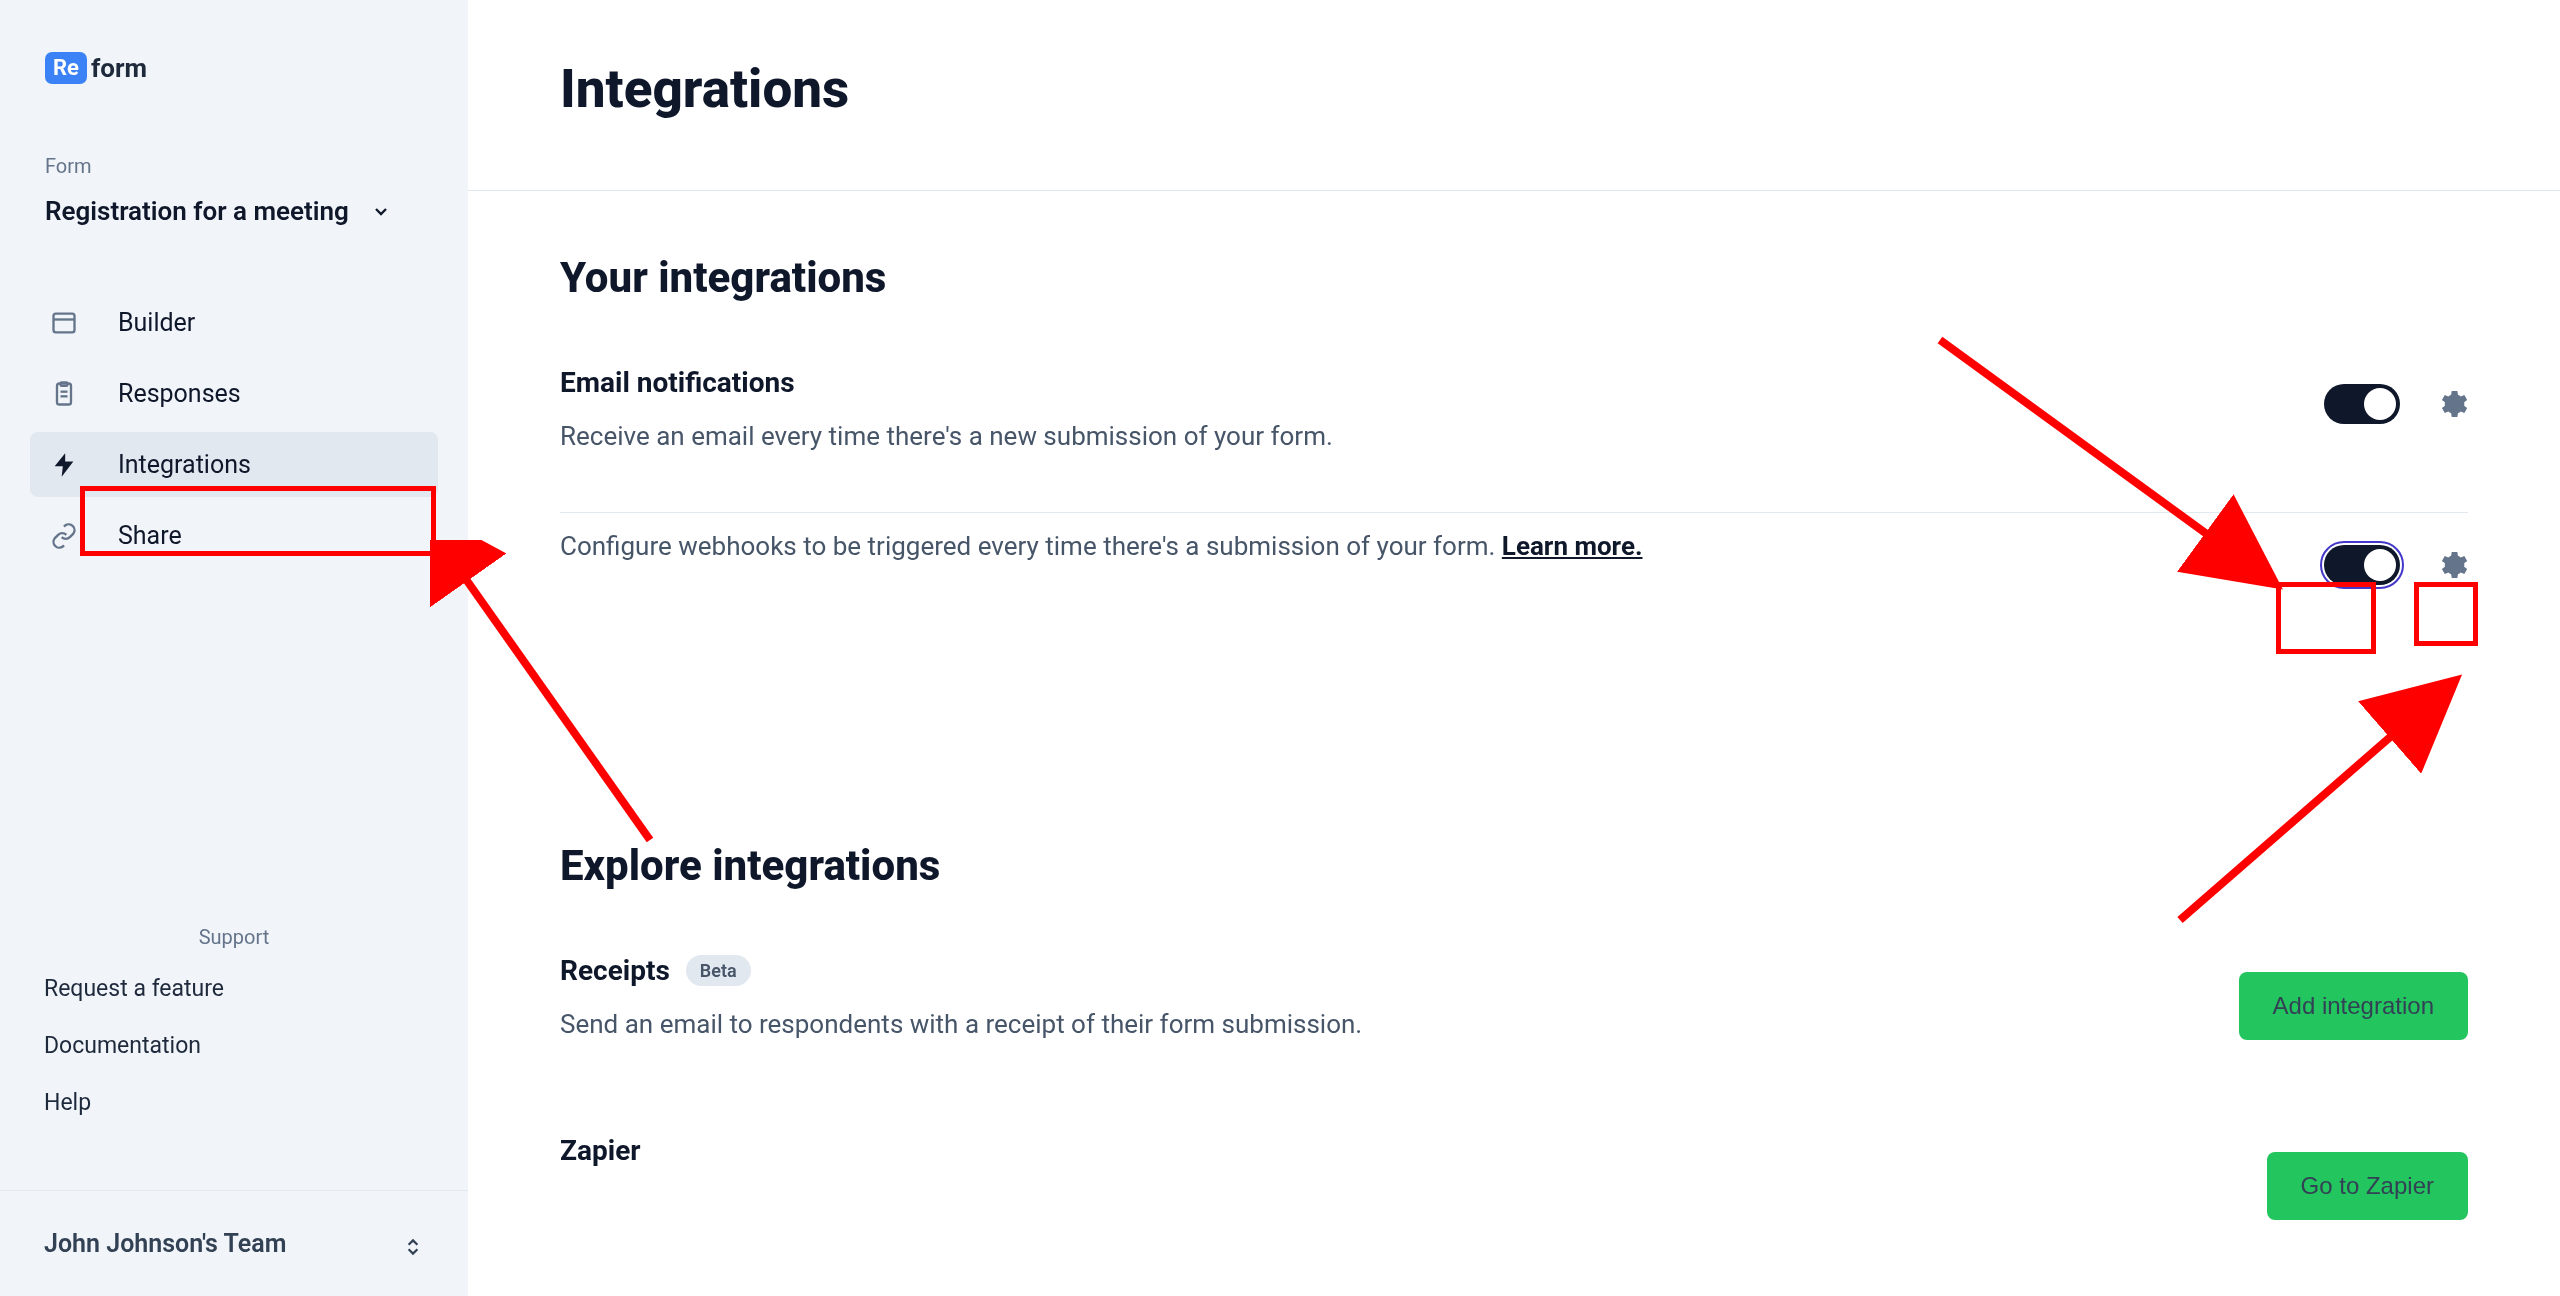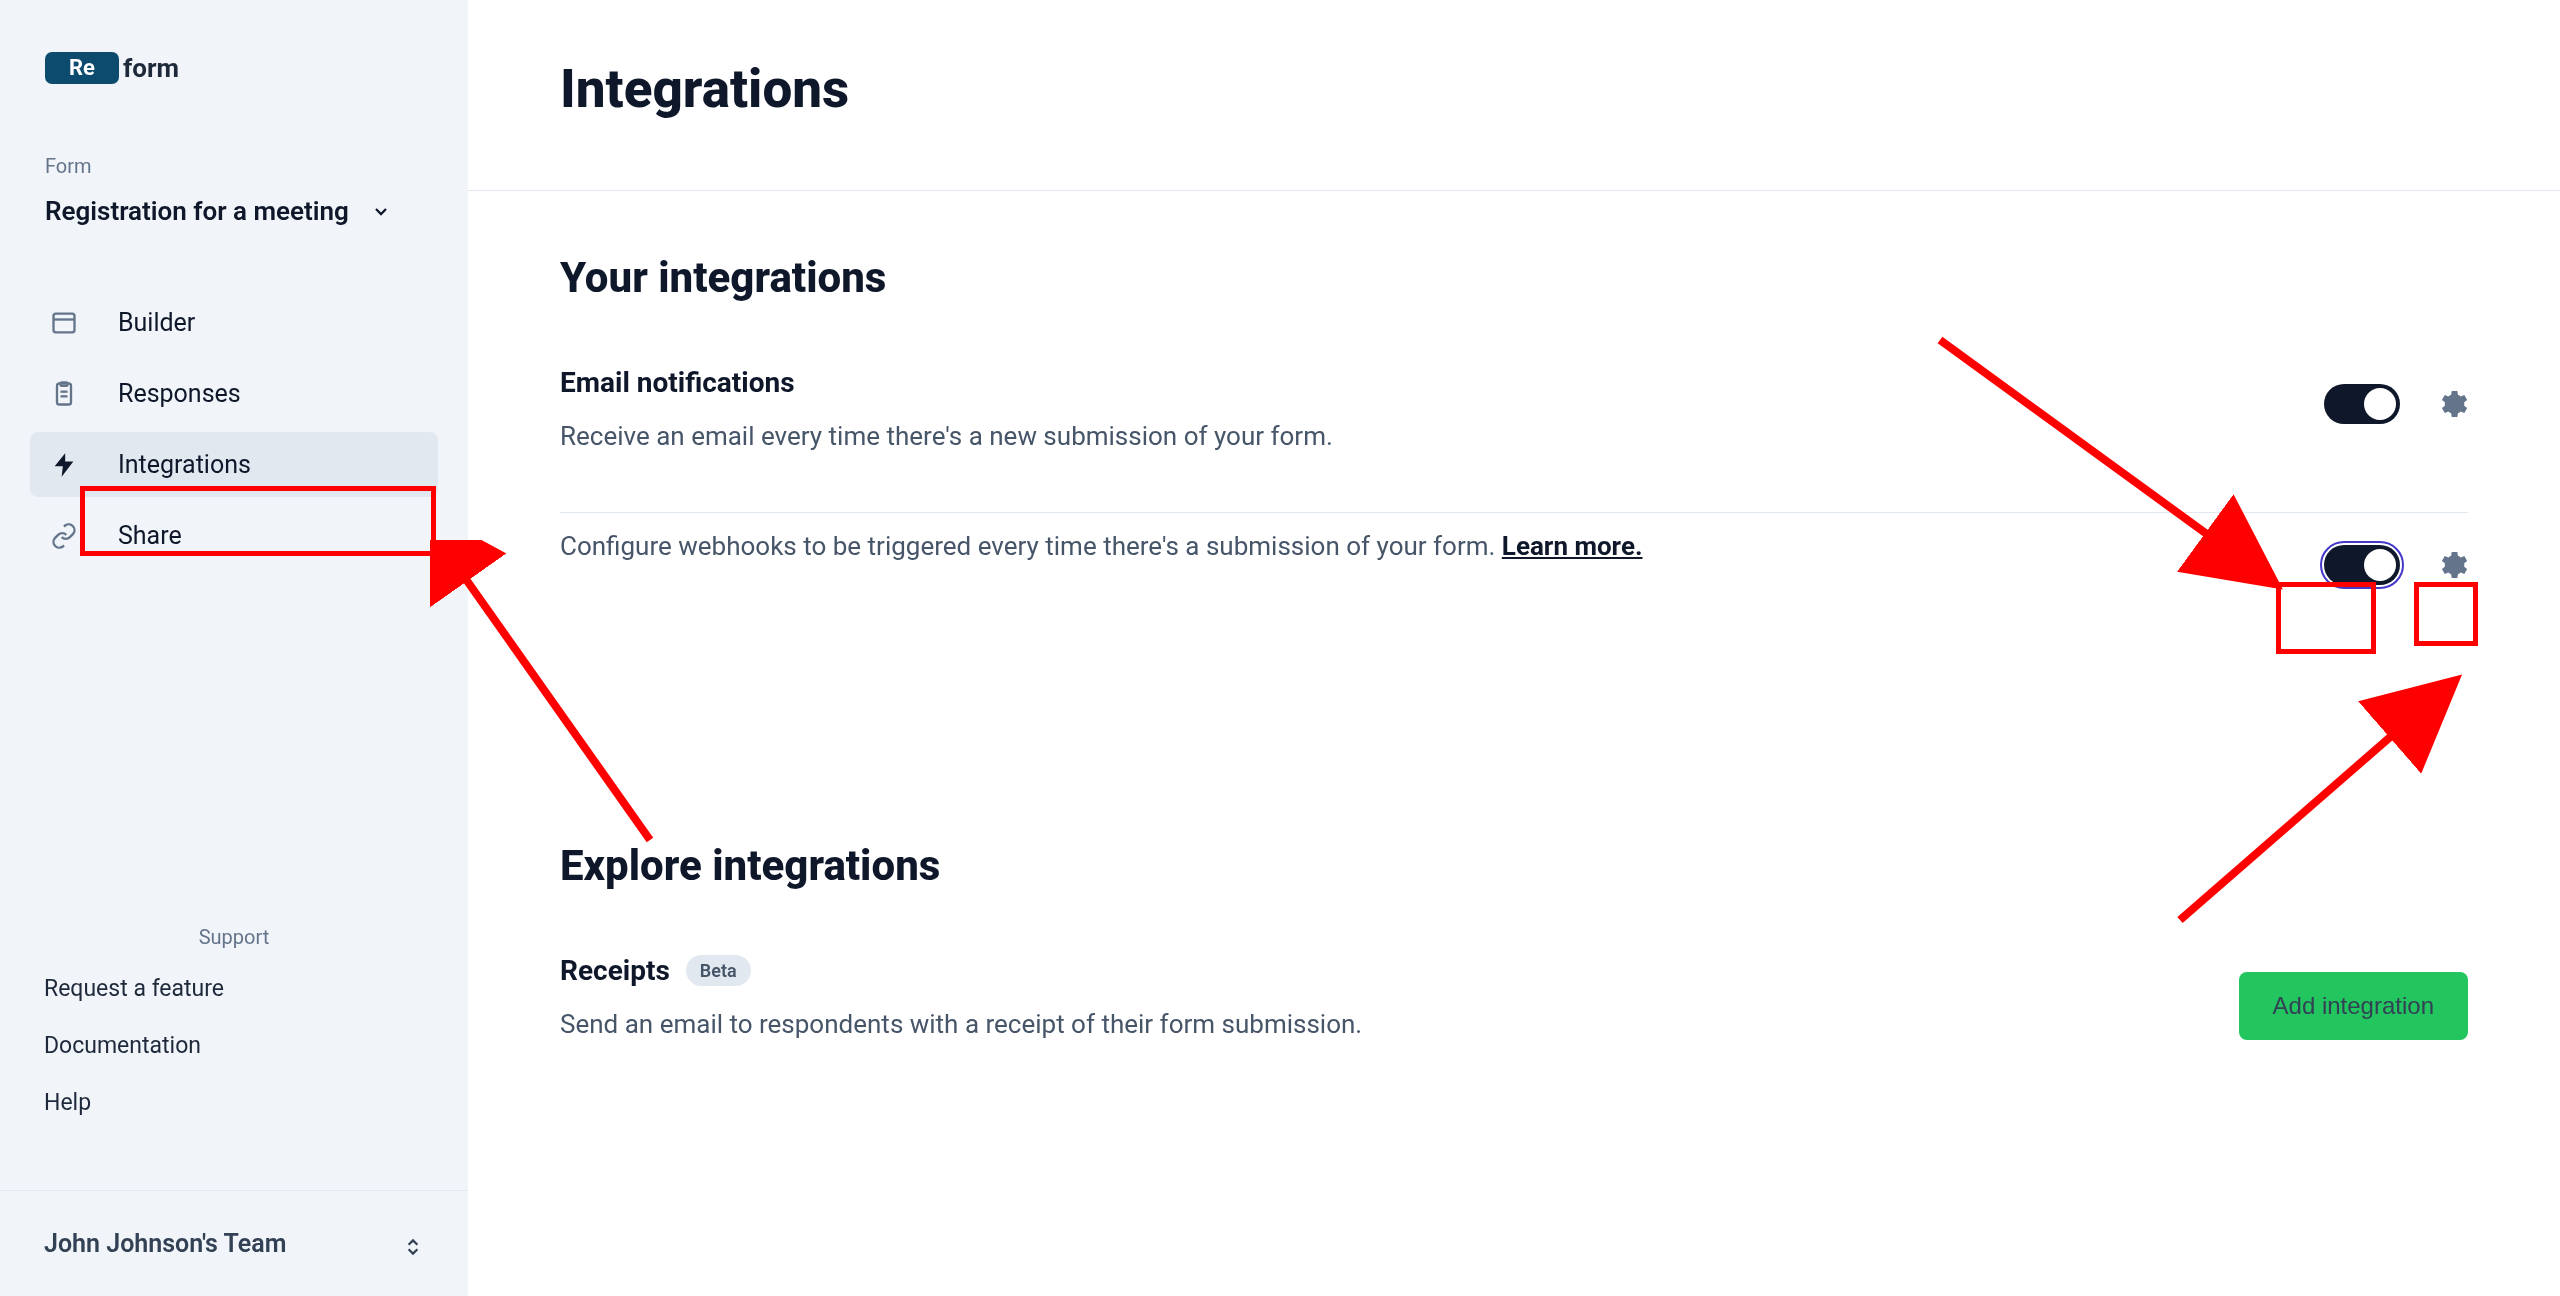--- a/index.html
+++ b/index.html
@@ -18,25 +18,25 @@
     width: 468px;
     background: #f1f5f9;
     display: flex;
     flex-direction: column;
     position: relative;
     flex-shrink: 0;
   }
   .logo-wrap { padding: 52px 0 0 45px; }
   .logo { display: flex; align-items: center; gap: 0; }
   .logo-badge {
-    background: #0c4a6e;
+    background: #3b82f6;
     color: #fff;
     font-weight: 700;
     font-size: 22px;
-    padding: 5px 24px;
+    padding: 5px 8px;
     border-radius: 7px;
     line-height: 1;
   }
   .logo-text { font-weight: 700; font-size: 26px; color: #1e293b; margin-left: 4px; }
 
   .form-section { padding: 70px 0 0 45px; }
   .form-label { font-size: 20px; color: #64748b; margin-bottom: 18px; }
   .form-name {
     display: inline-flex;
     align-items: center;
@@ -274,20 +274,28 @@
             <span>Receipts</span>
             <span class="badge">Beta</span>
           </div>
           <div class="int-desc">Send an email to respondents with a receipt of their form submission.</div>
         </div>
         <div class="int-controls">
           <button class="btn">Add integration</button>
         </div>
       </div>
 
+      <div class="integration-row explore-row" style="padding-top:60px;">
+        <div class="int-text">
+          <div class="int-title">Zapier</div>
+        </div>
+        <div class="int-controls">
+          <button class="btn">Go to Zapier</button>
+        </div>
+      </div>
 
     </div>
   </main>
 </div>
 
 <div class="anno red-box" style="left:80px; top:486px; width:356px; height:70px;"></div>
 <div class="anno red-box" style="left:2276px; top:582px; width:100px; height:72px;"></div>
 <div class="anno red-box" style="left:2414px; top:582px; width:64px; height:64px;"></div>
 
 <svg class="arrow" style="left:430px; top:540px;" width="260" height="320" viewBox="0 0 260 320">

